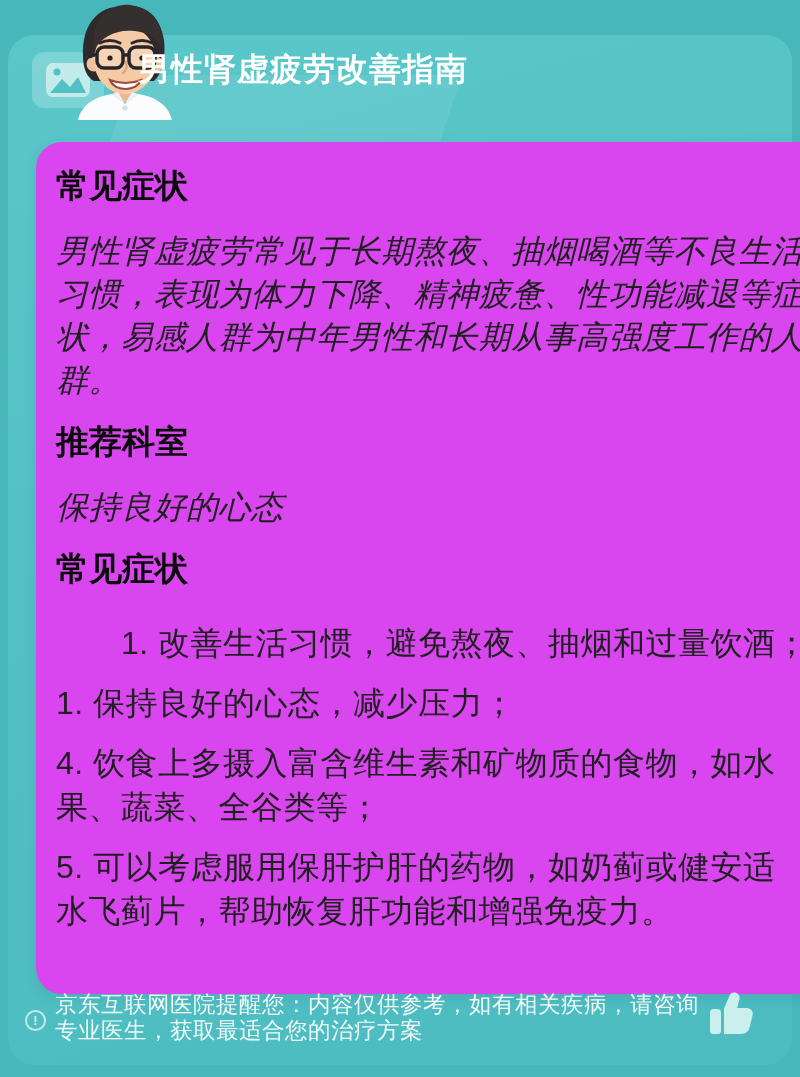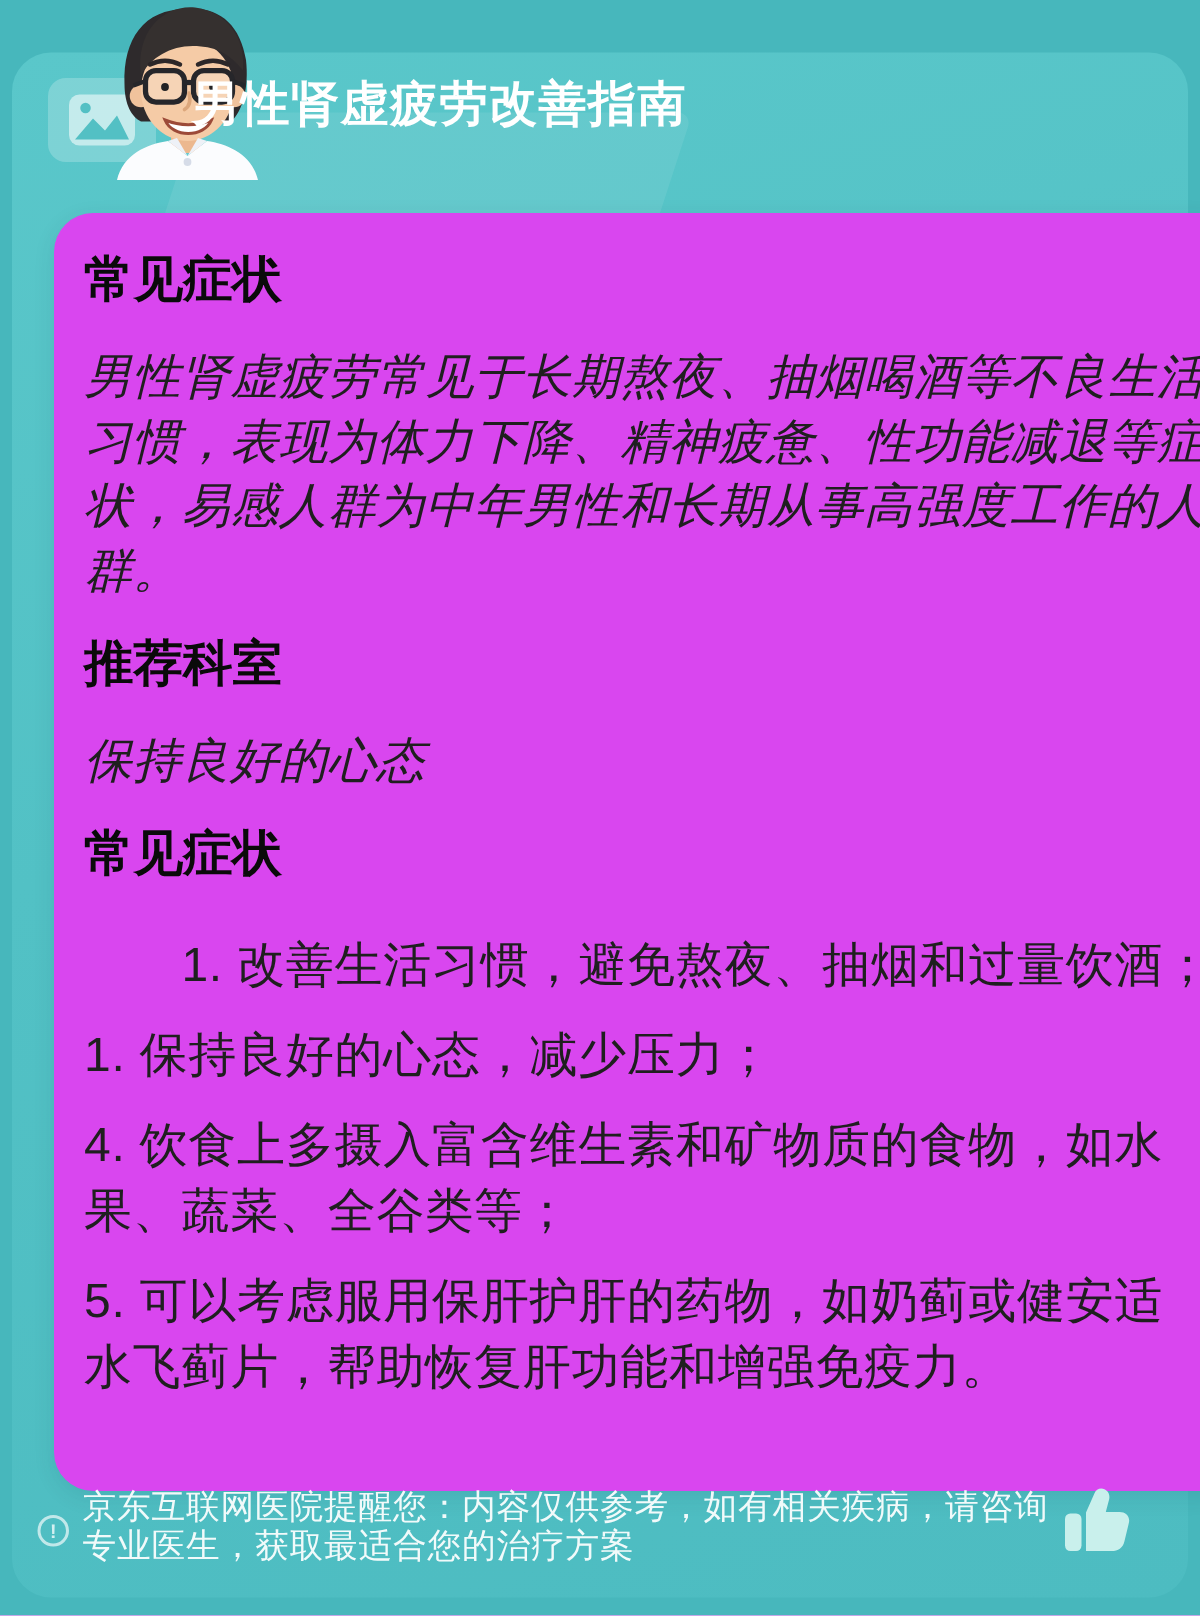--- a/index.html
+++ b/index.html
@@ -24,21 +24,21 @@
   }
 
   
   .ghost-icon { position:absolute; left:30px; top:50px; width:76px; height:60px; }
 
   
   .avatar { position:absolute; left:52px; top:0px; width:144px; height:120px; }
 
   
   .header-title {
-    position:absolute; left:128px; top:50px; width:600px;
+    position:absolute; left:138px; top:50px; width:600px;
     font-size:32px; line-height:38px; font-weight:700; color:#ffffff;
     letter-spacing:1px;
   }
 
   
   .card {
     position:absolute; left:36px; top:114px; width:792px; height:852px;
     background:#d946ef; border-radius:26px;
     padding:26px 20px 0 20px;
     box-shadow:0 4px 14px rgba(0,60,64,0.10);

